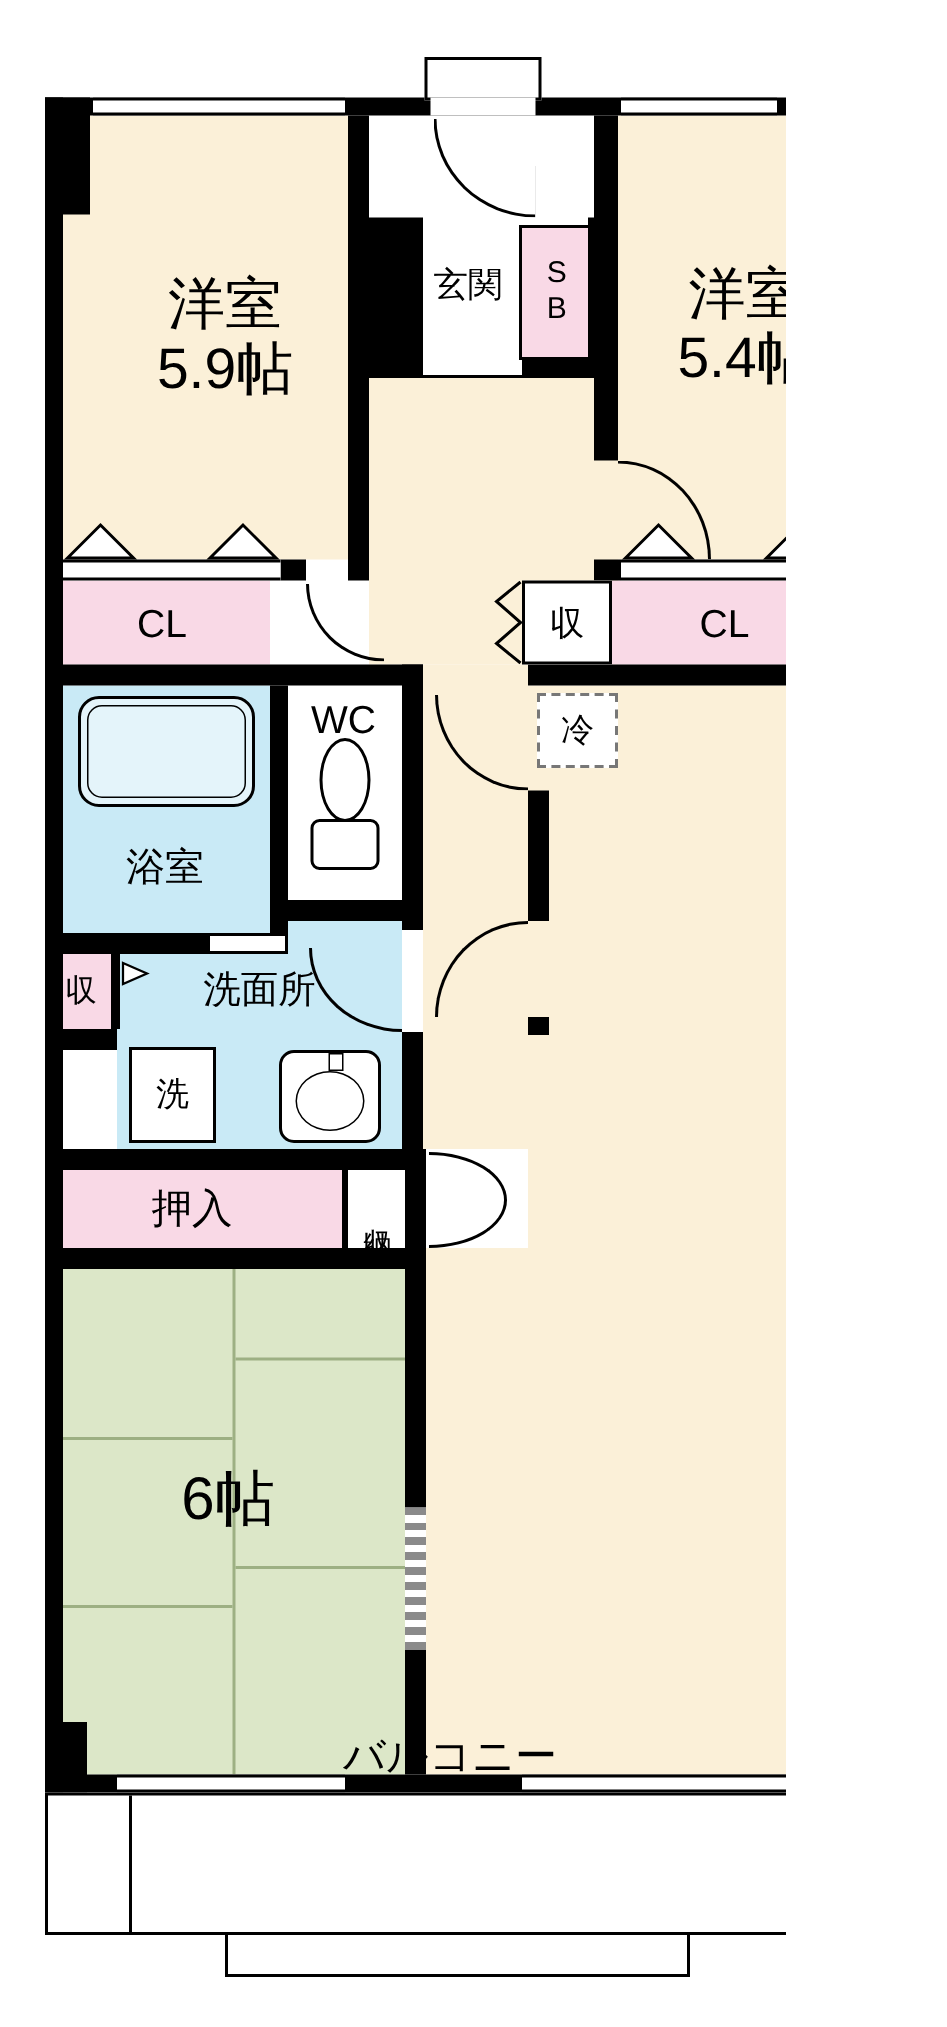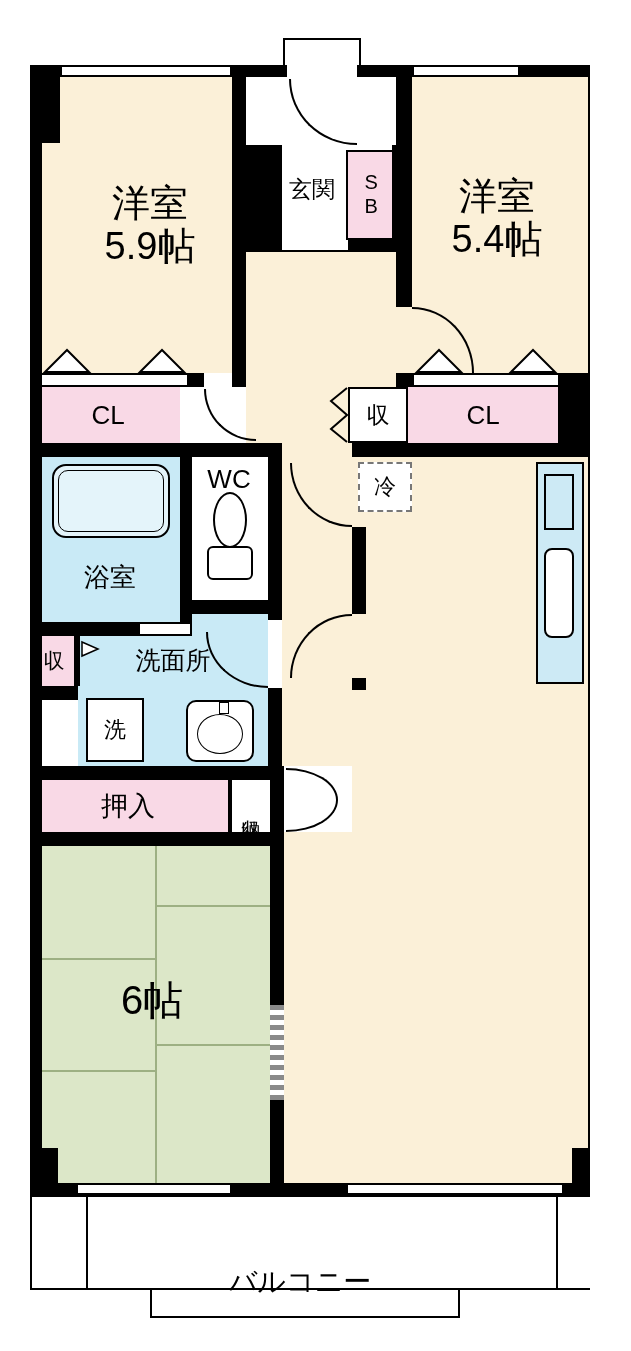--- a/index.html
+++ b/index.html
@@ -1,16 +1,16 @@
 <!DOCTYPE html>
 <html><head>
 <meta charset="utf-8">
 <style>
   html,body{margin:0;padding:0;background:#fff;}
-  .stage{position:relative;width:590px;height:1351px;background:#fff;overflow:hidden;
+  .stage{position:relative;width:524px;height:1351px;background:#fff;overflow:hidden;
          font-family:"Liberation Sans","DejaVu Sans",sans-serif;color:#000;}
   .abs{position:absolute;}
   .w{position:absolute;background:#000;}
   .fill{position:absolute;}
   .c-room{background:#fbf0d8;}
   .c-pink{background:#f9d9e6;}
   .c-blue{background:#c9eaf6;}
   .c-green{background:#dce7c8;}
   .win{position:absolute;background:#fff;border-top:2px solid #000;border-bottom:2px solid #000;box-sizing:border-box;}
   .box{position:absolute;box-sizing:border-box;border:2px solid #000;background:#fff;}
@@ -161,15 +161,15 @@
   <div class="lbl" style="left:110px;top:578px;font-size:26px;">浴室</div>
   <div class="lbl" style="left:385px;top:487px;font-size:22px;">冷</div>
   <div class="lbl" style="left:173px;top:660px;font-size:25px;">洗面所</div>
   <div class="lbl" style="left:54px;top:661px;font-size:21px;">収</div>
   <div class="lbl" style="left:115px;top:730px;font-size:22px;">洗</div>
   <div class="lbl" style="left:128px;top:806px;font-size:27px;">押入</div>
   <div class="lbl vtext" style="left:251px;top:806px;font-size:19px;">収納</div>
   <div class="lbl" style="left:152px;top:1000px;font-size:40px;">
     <div>6帖</div>
   </div>
-  <div class="lbl" style="left:300px;top:1282px;font-size:28px;">バルコニー</div>
+  <div class="lbl" style="left:300px;top:1171px;font-size:28px;">バルコニー</div>
 
 </div>
 
 </body></html>

